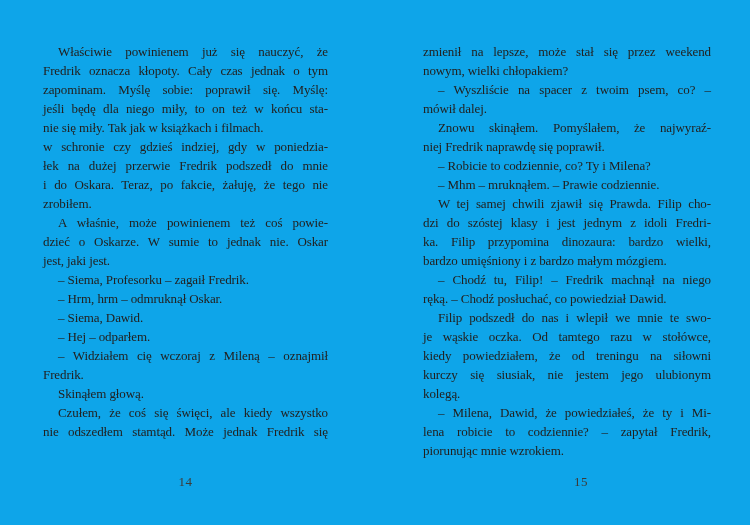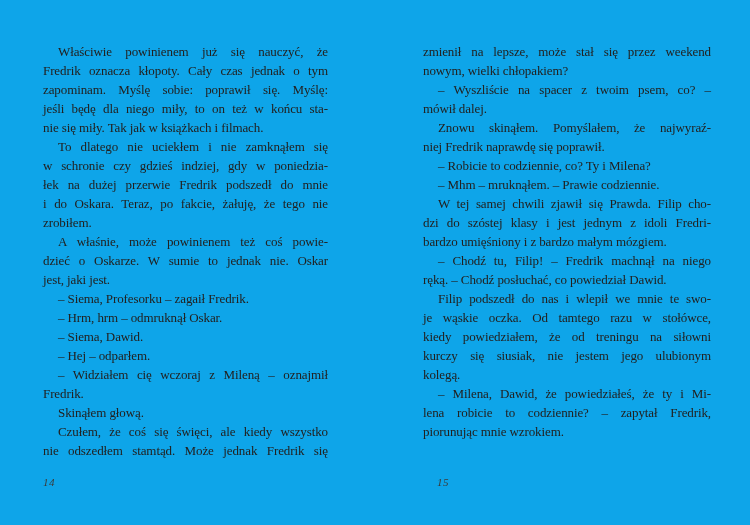--- a/index.html
+++ b/index.html
@@ -32,43 +32,41 @@
     text-align: left;
   }
   .line.justify {
     text-align: justify;
     text-align-last: justify;
   }
   .line.indent { text-indent: 15px; }
   .page-number {
     position: absolute;
     top: 474px;
-    font-size: 11px;
+    font-size: 13px;
     line-height: 16px;
-    text-align: left;
+    text-align: center;
     color: #3c3b39;
     letter-spacing: 0.5px;
-    font-style: italic;
   }
   .page-number.left  { left: 43px;  width: 285px; }
   .page-number.right { left: 437px; width: 288px; }
 </style>
 </head>
 <body>
 
 <div class="spread">
 
   <div class="page-left">
     <div class="text-block left">
         <div class="line indent justify">Właściwie powinienem już się nauczyć, że</div>
         <div class="line justify">Fredrik oznacza kłopoty. Cały czas jednak o tym</div>
         <div class="line justify">zapominam. Myślę sobie: poprawił się. Myślę:</div>
         <div class="line justify">jeśli będę dla niego miły, to on też w końcu sta-</div>
         <div class="line">nie się miły. Tak jak w książkach i filmach.</div>
-        <div class="line indent justify">To dlatego nie uciekłem i nie zamknąłem się</div>
         <div class="line justify">w schronie czy gdzieś indziej, gdy w poniedzia-</div>
         <div class="line justify">łek na dużej przerwie Fredrik podszedł do mnie</div>
         <div class="line justify">i do Oskara. Teraz, po fakcie, żałuję, że tego nie</div>
         <div class="line">zrobiłem.</div>
         <div class="line indent justify">A właśnie, może powinienem też coś powie-</div>
         <div class="line justify">dzieć o Oskarze. W sumie to jednak nie. Oskar</div>
         <div class="line">jest, jaki jest.</div>
         <div class="line indent">– Siema, Profesorku – zagaił Fredrik.</div>
         <div class="line indent">– Hrm, hrm – odmruknął Oskar.</div>
         <div class="line indent">– Siema, Dawid.</div>
@@ -87,20 +85,21 @@
         <div class="line justify">zmienił na lepsze, może stał się przez weekend</div>
         <div class="line">nowym, wielki chłopakiem?</div>
         <div class="line indent justify">– Wyszliście na spacer z twoim psem, co? –</div>
         <div class="line">mówił dalej.</div>
         <div class="line indent justify">Znowu skinąłem. Pomyślałem, że najwyraź-</div>
         <div class="line">niej Fredrik naprawdę się poprawił.</div>
         <div class="line indent">– Robicie to codziennie, co? Ty i Milena?</div>
         <div class="line indent">– Mhm – mruknąłem. – Prawie codziennie.</div>
         <div class="line indent justify">W tej samej chwili zjawił się Prawda. Filip cho-</div>
         <div class="line justify">dzi do szóstej klasy i jest jednym z idoli Fredri-</div>
+        <div class="line justify">ka. Filip przypomina dinozaura: bardzo wielki,</div>
         <div class="line">bardzo umięśniony i z bardzo małym mózgiem.</div>
         <div class="line indent justify">– Chodź tu, Filip! – Fredrik machnął na niego</div>
         <div class="line">ręką. – Chodź posłuchać, co powiedział Dawid.</div>
         <div class="line indent justify">Filip podszedł do nas i wlepił we mnie te swo-</div>
         <div class="line justify">je wąskie oczka. Od tamtego razu w stołówce,</div>
         <div class="line justify">kiedy powiedziałem, że od treningu na siłowni</div>
         <div class="line justify">kurczy się siusiak, nie jestem jego ulubionym</div>
         <div class="line">kolegą.</div>
         <div class="line indent justify">– Milena, Dawid, że powiedziałeś, że ty i Mi-</div>
         <div class="line justify">lena robicie to codziennie? – zapytał Fredrik,</div>

